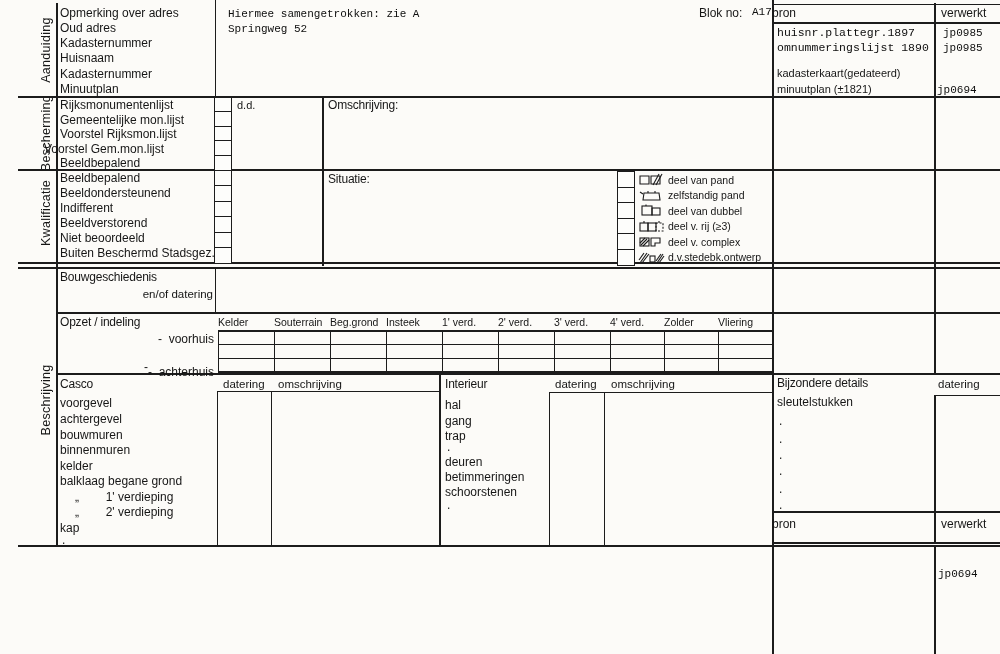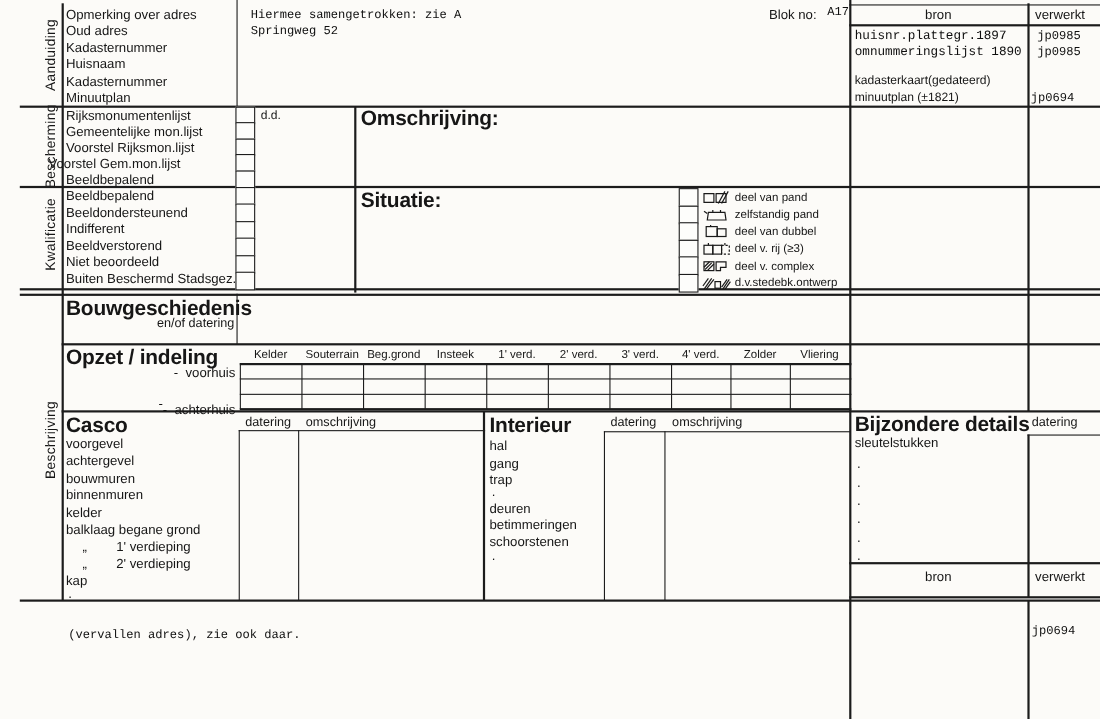--- a/index.html
+++ b/index.html
@@ -2,30 +2,30 @@
 <html><head>
 <meta charset="utf-8">
 <style>
   html,body{margin:0;padding:0;background:#e8e8e6;}
   .page{position:relative;width:1000px;height:654px;background:#fcfbf8;
         font-family:"Liberation Sans",sans-serif;color:#161616;overflow:hidden;}
   .hl,.vl{position:absolute;background:#1c1c1c;}
   .lbl{position:absolute;font-size:12px;line-height:13px;white-space:pre;}
   .s11{position:absolute;font-size:11px;line-height:12px;white-space:pre;}
   .s10{position:absolute;font-size:10.5px;line-height:12px;white-space:pre;}
-  .b15{position:absolute;font-size:19px;font-weight:bold;letter-spacing:-0.2px;white-space:pre;}
+  .b15{position:absolute;font-size:12px;font-weight:normal;letter-spacing:-0.2px;white-space:pre;}
   .mono{position:absolute;font-family:"Liberation Mono","DejaVu Sans Mono",monospace;
         font-size:11px;line-height:13px;white-space:pre;color:#0e0e0e;}
   .cbcol{position:absolute;display:flex;flex-direction:column;}
   .cb{box-sizing:border-box;width:18px;border:1.6px solid #1c1c1c;background:#fdfdfb;margin-top:-1.6px;}
   .cb:first-child{margin-top:0;}
   .legrow{position:absolute;display:flex;align-items:center;gap:3px;height:15px;}
   .side{position:absolute;font-size:12.5px;letter-spacing:0.3px;white-space:nowrap;
         transform:translate(-50%,-50%) rotate(-90deg);}
-  .ctr{text-align:center;}
+  .ctr{text-align:left;}
   .rt{text-align:right;}
   svg{display:block;}
 </style>
 </head>
 <body>
 
 <div class="page">
 
   <div class="side" style="left:46px;top:50px">Aanduiding</div>
   <div class="side" style="left:46px;top:133px">Bescherming</div>
@@ -250,16 +250,15 @@
   <div class="lbl" style="left:779px;top:415px">.</div>
   <div class="lbl" style="left:779px;top:433px">.</div>
   <div class="lbl" style="left:779px;top:449px">.</div>
   <div class="lbl" style="left:779px;top:465px">.</div>
   <div class="lbl" style="left:779px;top:483px">.</div>
   <div class="lbl" style="left:779px;top:499px">.</div>
 
   <div class="lbl ctr" style="left:772px;top:518px;width:162px">bron</div>
   <div class="lbl" style="left:941px;top:518px">verwerkt</div>
 
-  <div class="mono" style="left:62px;top:572px">(vervallen adres), zie ook daar.</div>
   <div class="mono" style="left:938px;top:568px">jp0694</div>
 
 </div>
 
 </body></html>

